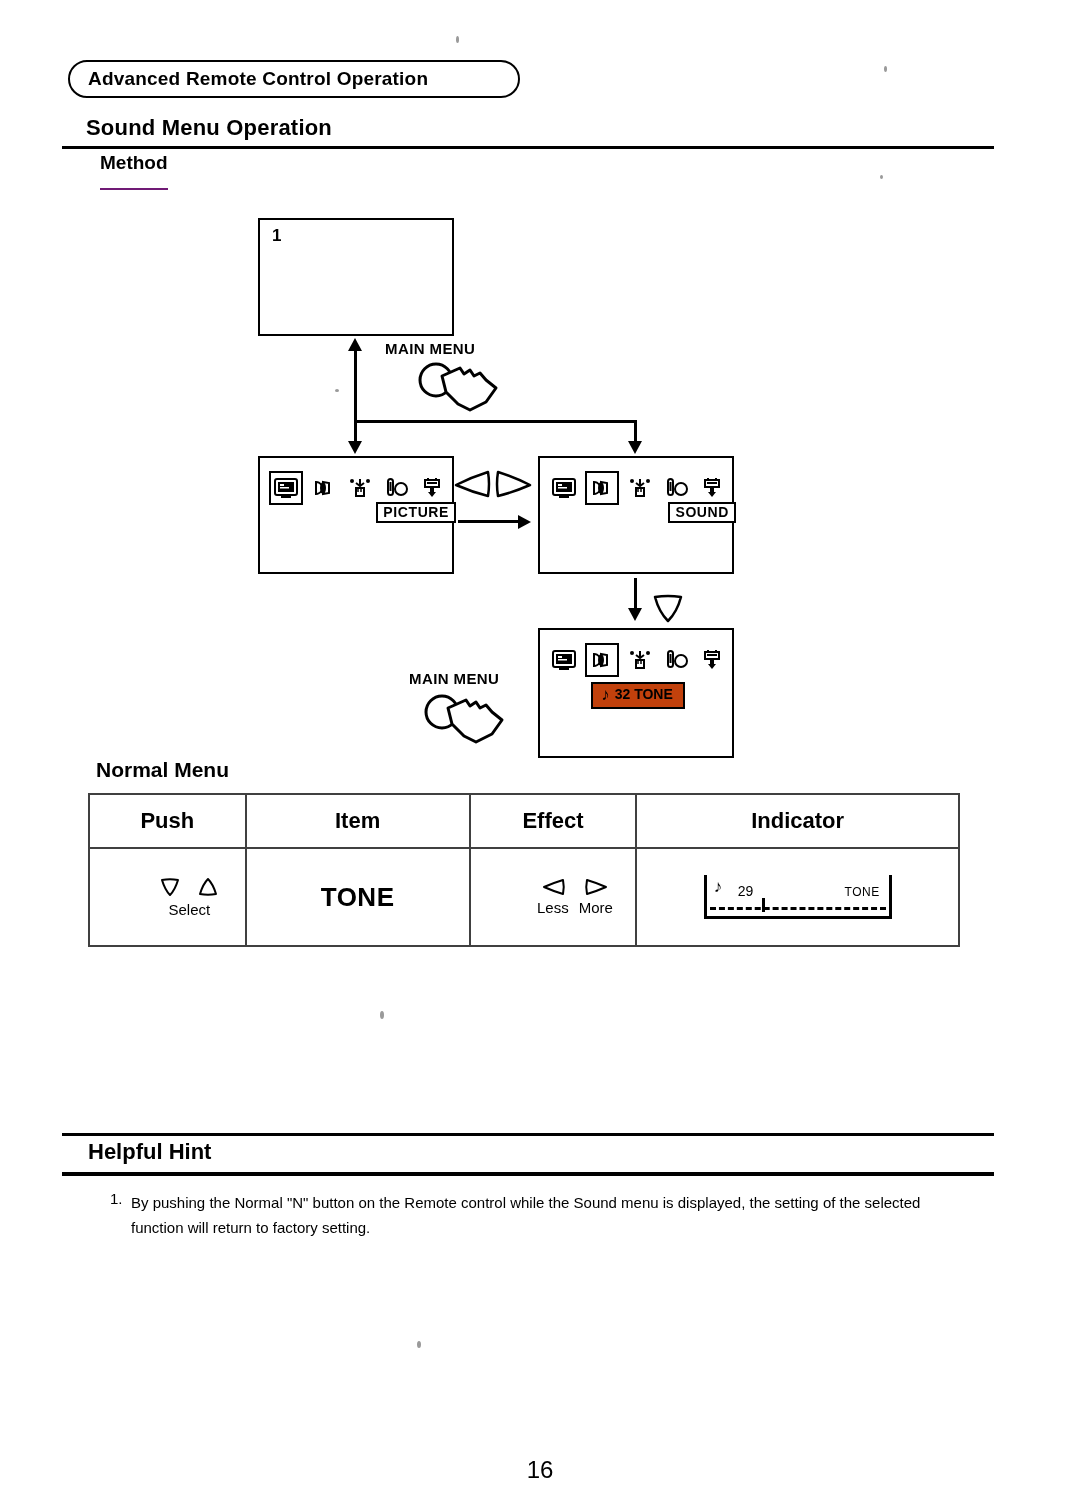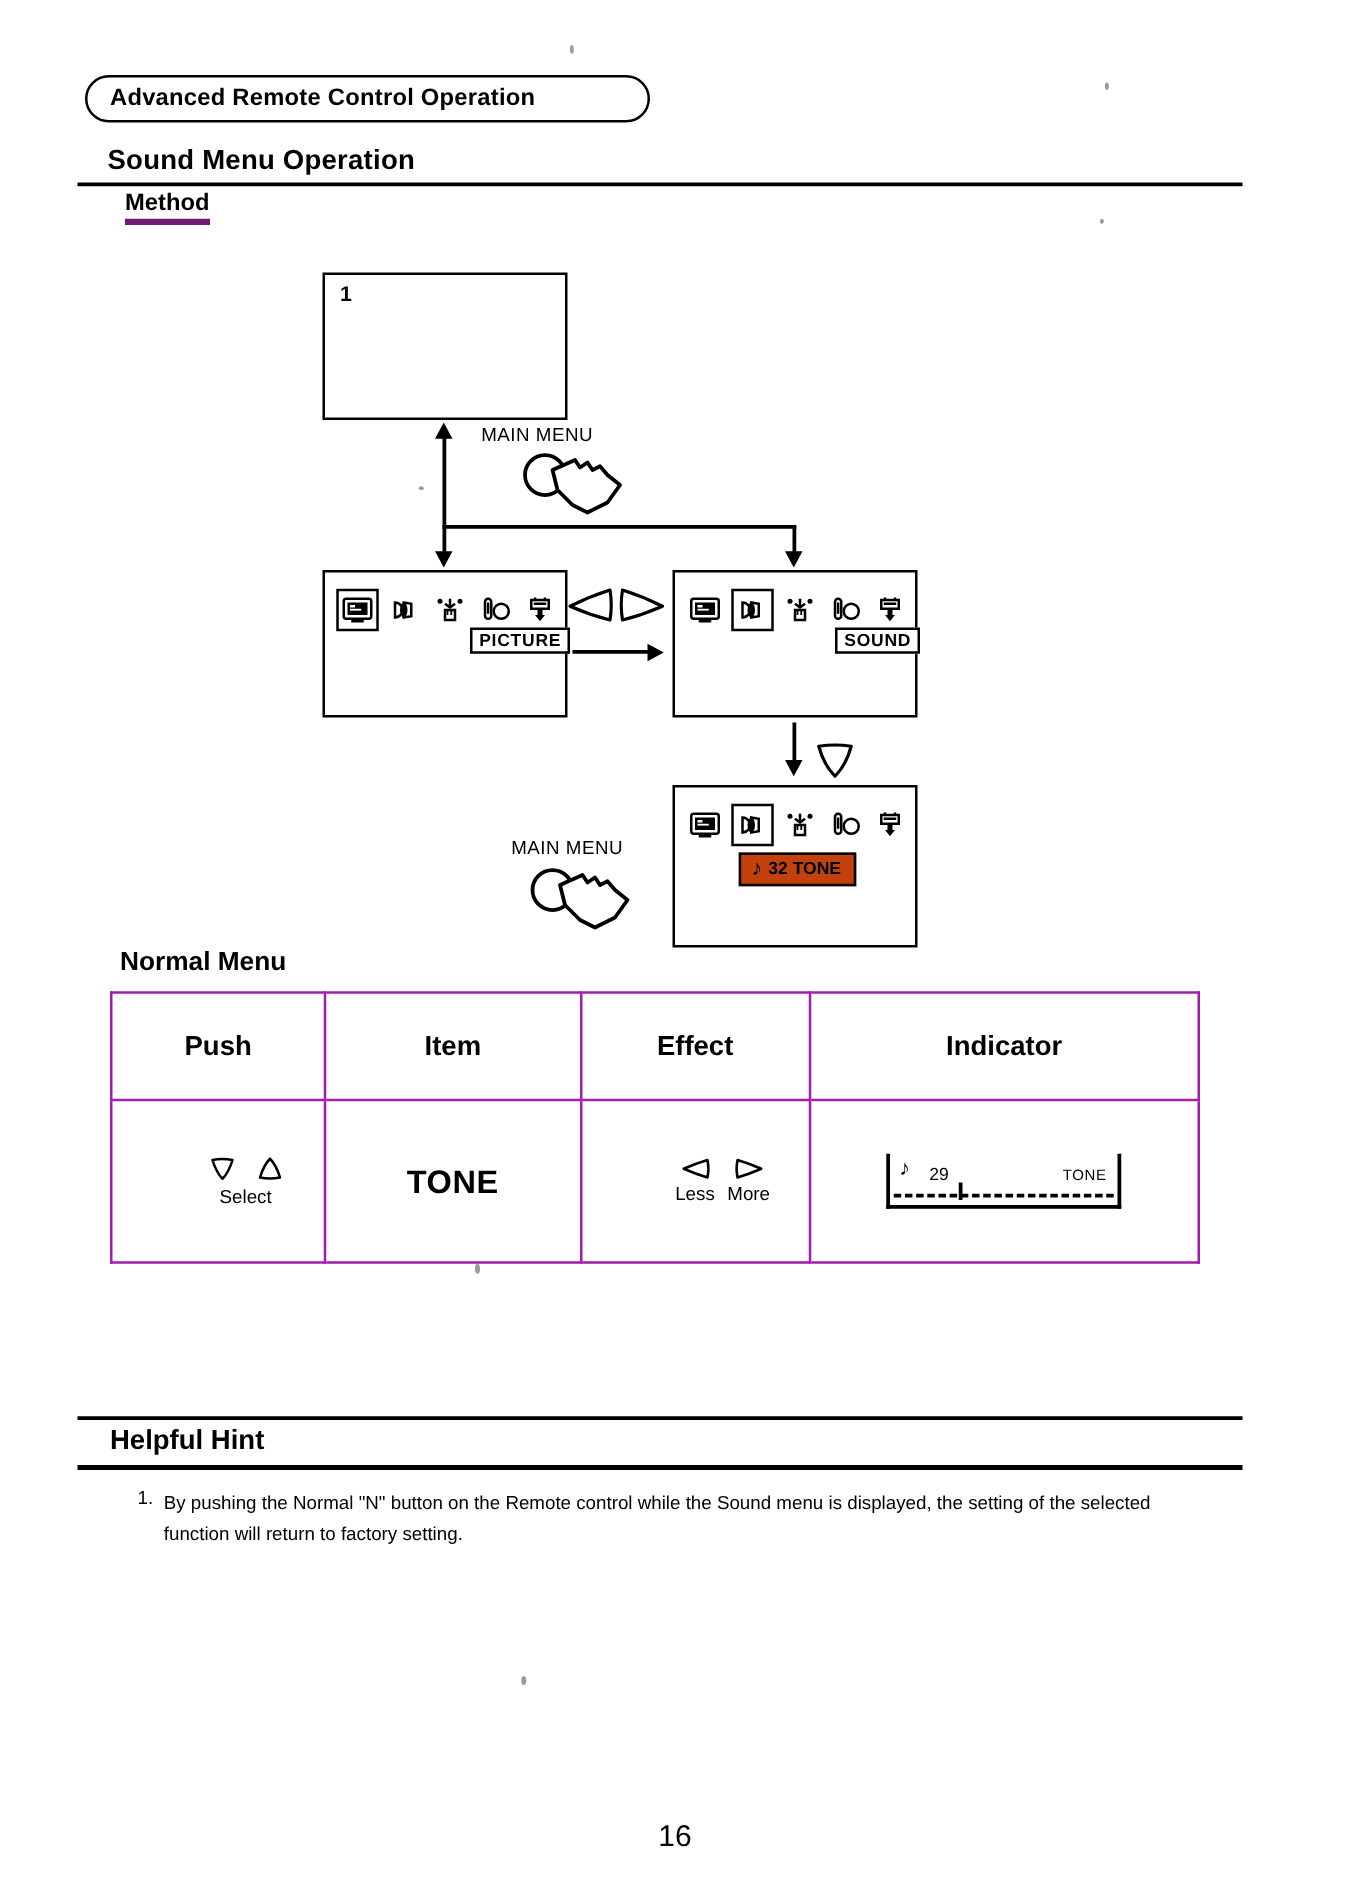--- a/index.html
+++ b/index.html
@@ -63,22 +63,22 @@
     width: 932px;
     height: 3px;
     background: #000;
   }
   .sub-title {
     position: absolute;
     left: 100px;
     top: 152px;
     font-size: 19px;
     font-weight: bold;
-    border-bottom: 5px solid #701a75;
-    padding-bottom: 1px;
+    border-bottom: 2px solid #701a75;
+    padding-bottom: 14px;
     white-space: nowrap;
   }
 
   
   .diagram {
     position: absolute;
     left: 0;
     top: 0;
     width: 1080px;
     height: 1507px;
@@ -194,21 +194,21 @@
     border-top: 7px solid transparent;
     border-bottom: 7px solid transparent;
     border-left: 13px solid #000;
   }
 
   
   .press-icon { position: absolute; }
   .press-label {
     position: absolute;
     font-size: 15px;
-    font-weight: normal;
+    font-weight: bold;
     letter-spacing: 0.4px;
     white-space: nowrap;
   }
 
   
   .key-glyph { position: absolute; }
 
   
   .table-title {
     position: absolute;
@@ -220,24 +220,24 @@
   }
   .menu-table {
     position: absolute;
     left: 88px;
     top: 793px;
     width: 872px;
     border-collapse: collapse;
     background: #fff;
   }
   .menu-table td, .menu-table th {
-    border: 2px solid #a21caf;
+    border: 2px solid #404040;
     text-align: center;
     vertical-align: middle;
-    padding: 16px;
+    padding: 0;
   }
   .menu-table thead th {
     height: 52px;
     font-size: 22px;
     font-weight: bold;
   }
   .menu-table tbody td {
     height: 96px;
   }
   .col-push { width: 156px; }

